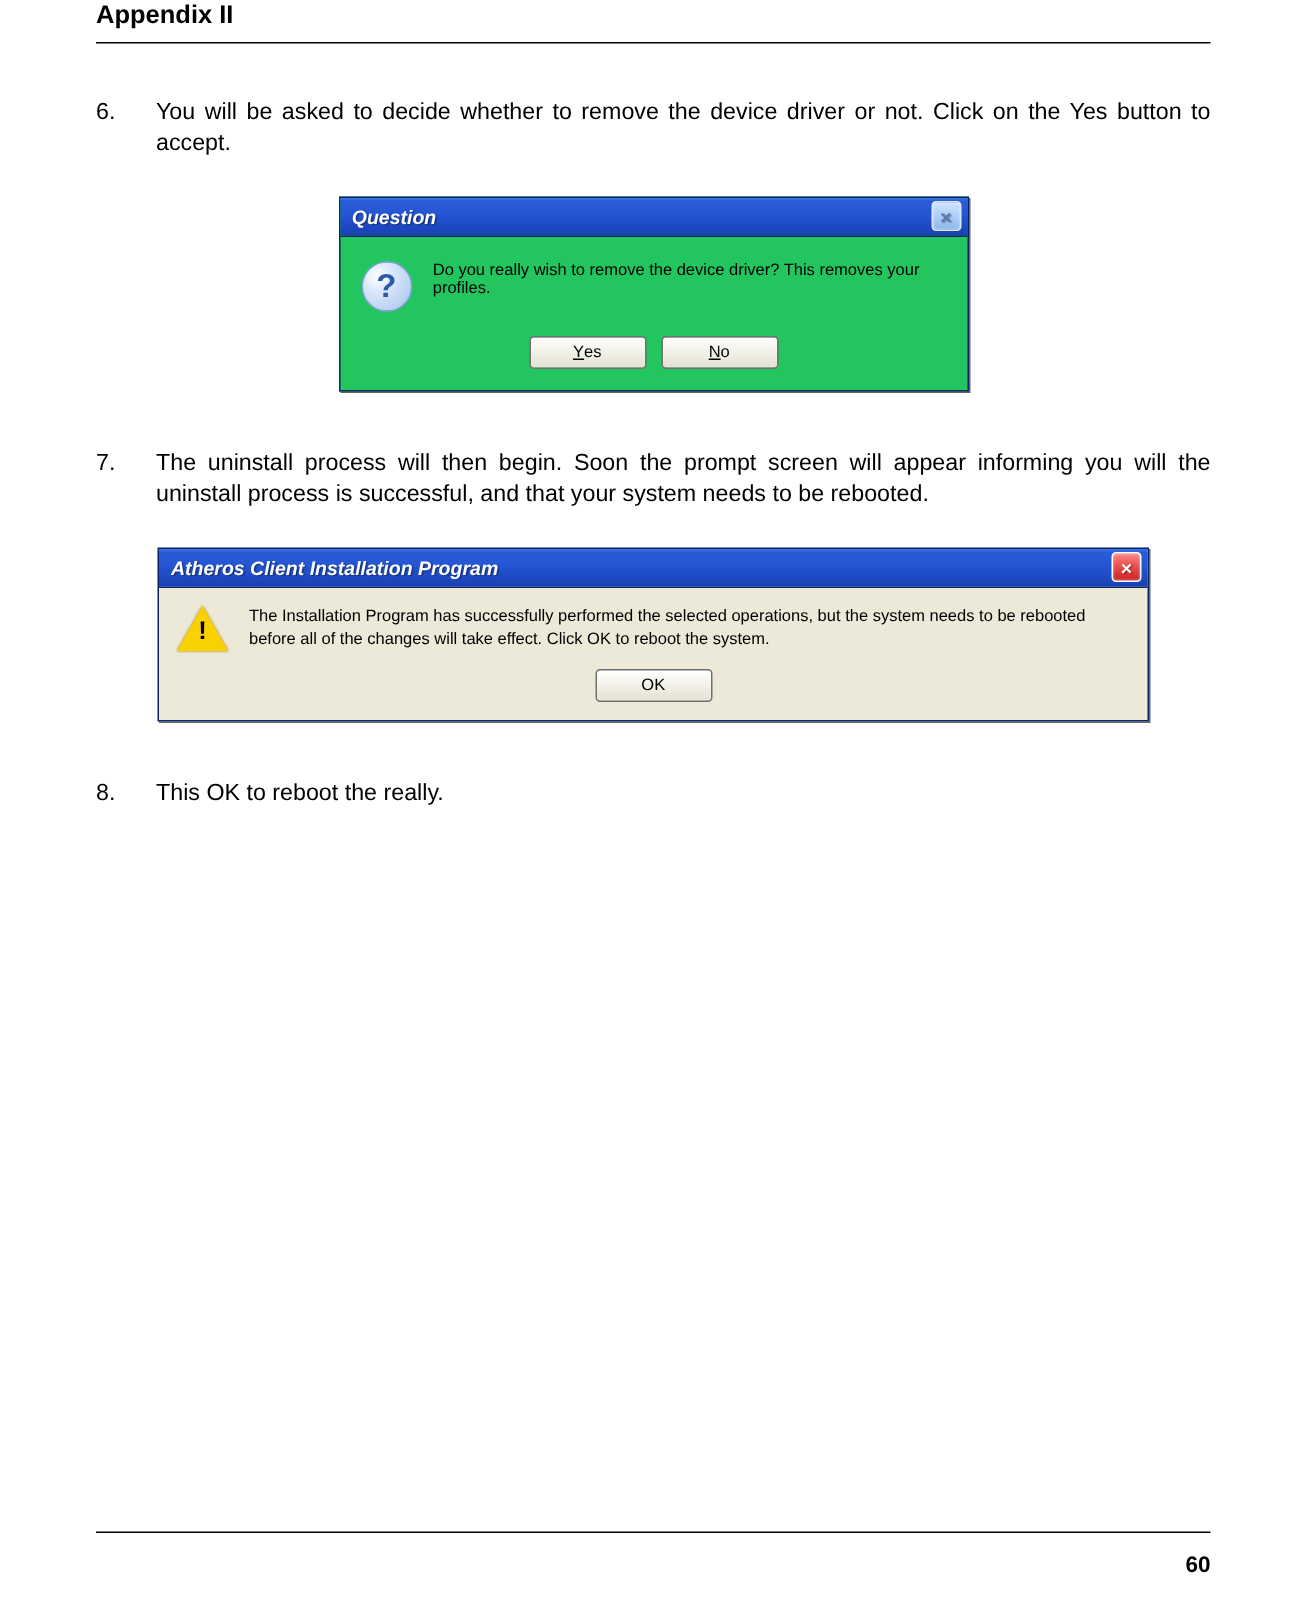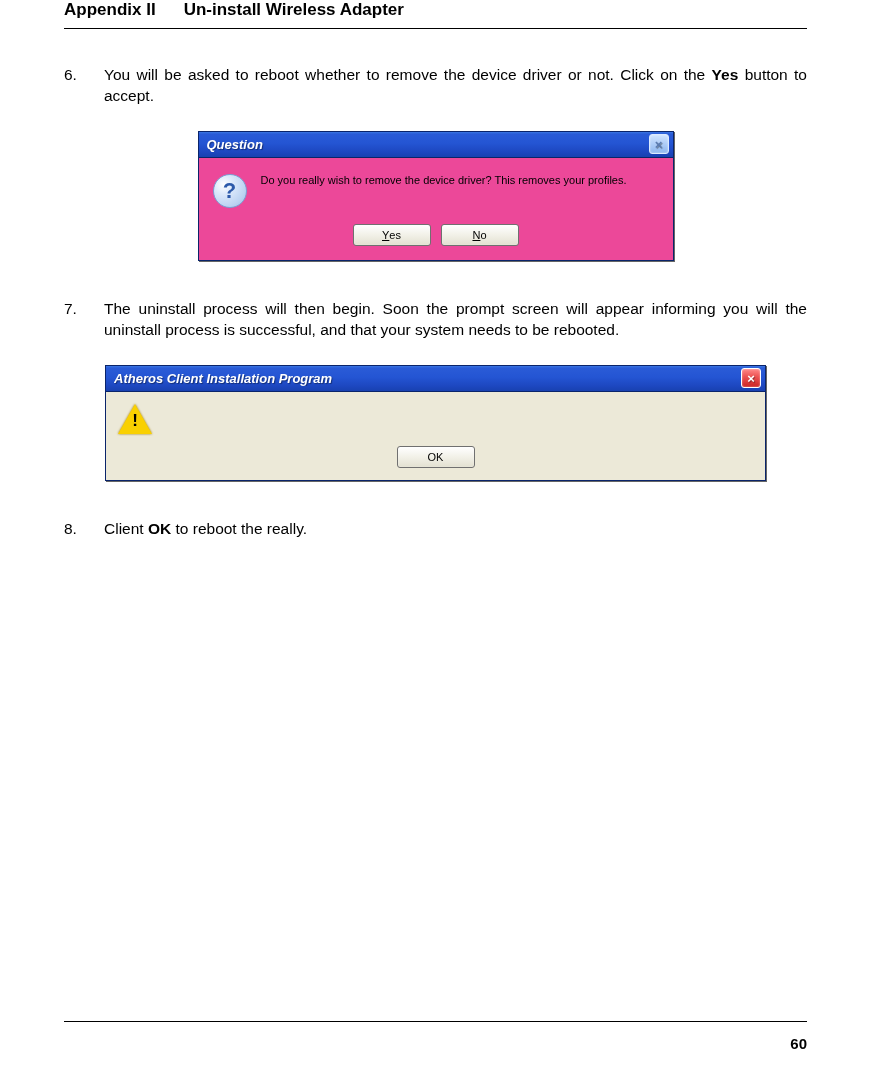--- a/index.html
+++ b/index.html
@@ -51,28 +51,28 @@
     line-height: 1.35;
   }
   .step .num {
     width: 40px;
     flex: 0 0 40px;
   }
   .step .txt {
     flex: 1;
     text-align: justify;
   }
-  .step .txt b { font-weight: bold; }
+  .step .txt b { font-weight: normal; }
 
   
   .dlg-wrap { display:flex; justify-content:center; margin-bottom: 38px; }
   .dlg1 {
-    width: 476px;
+    width: 420px;
     border: 1px solid #0a246a;
-    background: #ec4899;
+    background: #22c55e;
     box-shadow: 1px 1px 0 #666;
     font-family: Tahoma, Verdana, sans-serif;
     font-size: 11px;
   }
   .titlebar {
     height: 26px;
     background: linear-gradient(to bottom, #3b77e2 0%, #2a5bd7 8%, #2455d3 45%, #1d47c0 80%, #1841b0 100%);
     border-bottom: 1px solid #0a246a;
     display: flex;
     align-items: center;
@@ -174,28 +174,27 @@
   .dlg2-text { line-height: 1.35; }
   .dlg2-buttons { display:flex; justify-content:center; padding: 4px 0 12px 0; }
 </style>
 </head>
 <body>
 
 <div class="page">
 
   <div class="header-row">
     <span class="header-title">Appendix II</span>
-    <span class="header-title">Un-install Wireless Adapter</span>
   </div>
   <hr>
 
   <div class="step">
     <div class="num">6.</div>
     <div class="txt">
-      <span>You will be asked to reboot whether to remove the device driver or not. Click on the </span><b>Yes</b><span> button to accept.</span>
+      <span>You will be asked to decide whether to remove the device driver or not. Click on the </span><b>Yes</b><span> button to accept.</span>
     </div>
   </div>
 
   <div class="dlg-wrap">
     <div class="dlg1">
       <div class="titlebar">
         <span class="title">Question</span>
         <div class="close-x disabled">×</div>
       </div>
       <div class="dlg1-body">
@@ -221,30 +220,31 @@
   </div>
 
   <div class="dlg2-wrap">
     <div class="dlg2">
       <div class="titlebar">
         <span class="title">Atheros Client Installation Program</span>
         <div class="close-x">×</div>
       </div>
       <div class="dlg2-body">
         <div class="warn-icon"></div>
+        <div class="dlg2-text">The Installation Program has successfully performed the selected operations, but the system needs to be rebooted before all of the changes will take effect. Click OK to reboot the system.</div>
       </div>
       <div class="dlg2-buttons">
         <div class="xp-btn">OK</div>
       </div>
     </div>
   </div>
 
   <div class="step">
     <div class="num">8.</div>
     <div class="txt">
-      <span>Client </span><b>OK</b><span> to reboot the really.</span>
+      <span>This </span><b>OK</b><span> to reboot the really.</span>
     </div>
   </div>
 
 </div>
 
 <hr class="footer-hr">
 <div class="page-number">60</div>
 
 </body></html>

